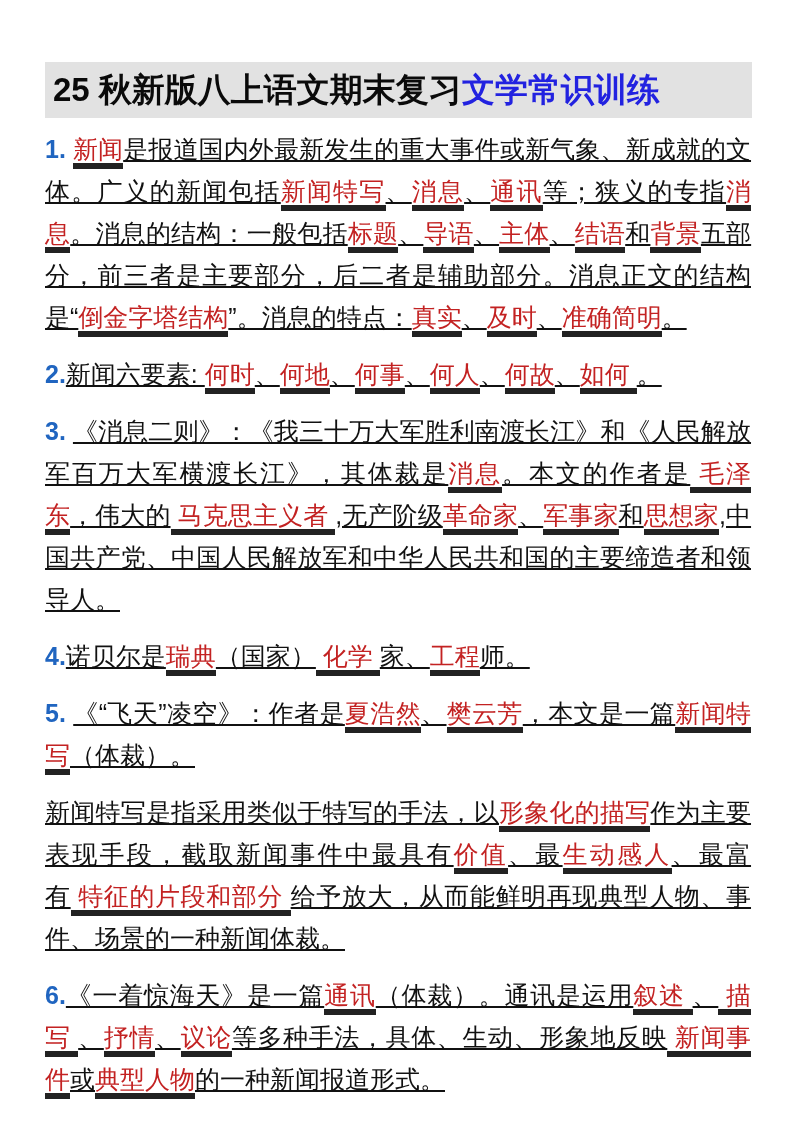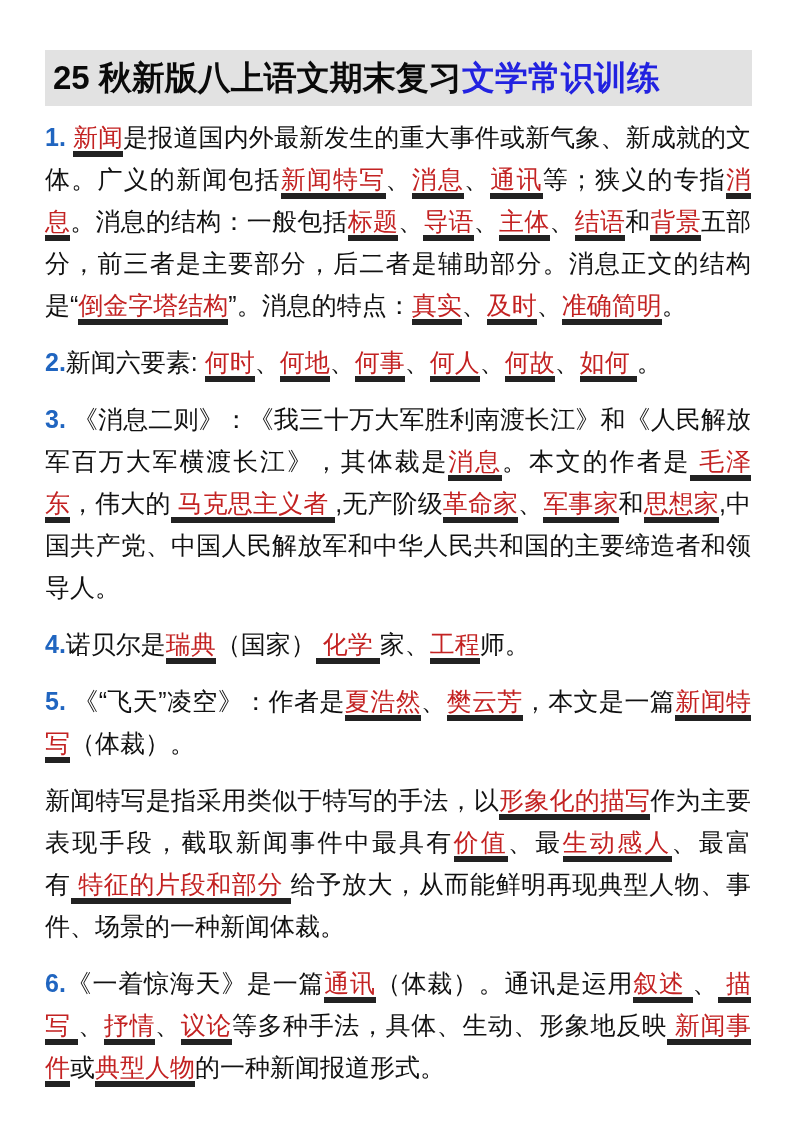--- a/index.html
+++ b/index.html
@@ -42,27 +42,27 @@
     margin: 0 0 15px 0;
   }
   .para:last-child { margin-bottom: 6px; }
   .num {
     font-weight: bold;
   }
   .r {
     border-bottom: 6px solid #701a75;
     padding-bottom: 0px;
   }
-  .b { color: #111111; }
+  .b { color: #111111; text-decoration: underline; }
 </style>
 </head>
 <body>
 
 <div class="page">
-  <div class="doc-title" style="background: rgb(226, 226, 226);">
+  <div class="doc-title" style="background: rgb(226, 226, 226); margin-top: 12px;">
     <span class="t-black">25 秋新版八上语文期末复习</span><span class="t-blue" style="color: rgb(34, 34, 224);">文学常识训练</span>
   </div>
   <div class="content">
       <div class="para"><span class="num" style="color: rgb(32, 101, 192);">1. </span><span class="r" style="color: rgb(195, 34, 34); border-bottom-color: rgb(34, 34, 34);">新闻</span><span class="b">是报道国内外最新发生的重大事件或新气象、新成就的文体。广义的新闻包括</span><span class="r" style="color: rgb(195, 34, 34); border-bottom-color: rgb(34, 34, 34);">新闻特写</span><span class="b">、</span><span class="r" style="color: rgb(195, 34, 34); border-bottom-color: rgb(34, 34, 34);">消息</span><span class="b">、</span><span class="r" style="color: rgb(195, 34, 34); border-bottom-color: rgb(34, 34, 34);">通讯</span><span class="b">等；狭义的专指</span><span class="r" style="color: rgb(195, 34, 34); border-bottom-color: rgb(34, 34, 34);">消息</span><span class="b">。消息的结构：一般包括</span><span class="r" style="color: rgb(195, 34, 34); border-bottom-color: rgb(34, 34, 34);">标题</span><span class="b">、</span><span class="r" style="color: rgb(195, 34, 34); border-bottom-color: rgb(34, 34, 34);">导语</span><span class="b">、</span><span class="r" style="color: rgb(195, 34, 34); border-bottom-color: rgb(34, 34, 34);">主体</span><span class="b">、</span><span class="r" style="color: rgb(195, 34, 34); border-bottom-color: rgb(34, 34, 34);">结语</span><span class="b">和</span><span class="r" style="color: rgb(195, 34, 34); border-bottom-color: rgb(34, 34, 34);">背景</span><span class="b">五部分，前三者是主要部分，后二者是辅助部分。消息正文的结构是“</span><span class="r" style="color: rgb(195, 34, 34); border-bottom-color: rgb(34, 34, 34);">倒金字塔结构</span><span class="b">”。消息的特点：</span><span class="r" style="color: rgb(195, 34, 34); border-bottom-color: rgb(34, 34, 34);">真实</span><span class="b">、</span><span class="r" style="color: rgb(195, 34, 34); border-bottom-color: rgb(34, 34, 34);">及时</span><span class="b">、</span><span class="r" style="color: rgb(195, 34, 34); border-bottom-color: rgb(34, 34, 34);">准确简明</span><span class="b">。</span></div>
       <div class="para"><span class="num" style="color: rgb(32, 101, 192);">2.</span><span class="b">新闻六要素: </span><span class="r" style="color: rgb(195, 34, 34); border-bottom-color: rgb(34, 34, 34);">何时</span><span class="b">、</span><span class="r" style="color: rgb(195, 34, 34); border-bottom-color: rgb(34, 34, 34);">何地</span><span class="b">、</span><span class="r" style="color: rgb(195, 34, 34); border-bottom-color: rgb(34, 34, 34);">何事</span><span class="b">、</span><span class="r" style="color: rgb(195, 34, 34); border-bottom-color: rgb(34, 34, 34);">何人</span><span class="b">、</span><span class="r" style="color: rgb(195, 34, 34); border-bottom-color: rgb(34, 34, 34);">何故</span><span class="b">、</span><span class="r" style="color: rgb(195, 34, 34); border-bottom-color: rgb(34, 34, 34);">如何&nbsp;</span><span class="b">。</span></div>
       <div class="para"><span class="num" style="color: rgb(32, 101, 192);">3. </span><span class="b">《消息二则》：《我三十万大军胜利南渡长江》和《人民解放军百万大军横渡长江》，其体裁是</span><span class="r" style="color: rgb(195, 34, 34); border-bottom-color: rgb(34, 34, 34);">消息</span><span class="b">。本文的作者是</span><span class="r" style="color: rgb(195, 34, 34); border-bottom-color: rgb(34, 34, 34);">&nbsp;毛泽东</span><span class="b">，伟大的</span><span class="r" style="color: rgb(195, 34, 34); border-bottom-color: rgb(34, 34, 34);">&nbsp;马克思主义者&nbsp;</span><span class="b">,无产阶级</span><span class="r" style="color: rgb(195, 34, 34); border-bottom-color: rgb(34, 34, 34);">革命家</span><span class="b">、</span><span class="r" style="color: rgb(195, 34, 34); border-bottom-color: rgb(34, 34, 34);">军事家</span><span class="b">和</span><span class="r" style="color: rgb(195, 34, 34); border-bottom-color: rgb(34, 34, 34);">思想家</span><span class="b">,中国共产党、中国人民解放军和中华人民共和国的主要缔造者和领导人。</span></div>
       <div class="para"><span class="num" style="color: rgb(32, 101, 192);">4.</span><span class="b">诺贝尔是</span><span class="r" style="color: rgb(195, 34, 34); border-bottom-color: rgb(34, 34, 34);">瑞典</span><span class="b">（国家）</span><span class="r" style="color: rgb(195, 34, 34); border-bottom-color: rgb(34, 34, 34);">&nbsp;化学&nbsp;</span><span class="b">家、</span><span class="r" style="color: rgb(195, 34, 34); border-bottom-color: rgb(34, 34, 34);">工程</span><span class="b">师。</span></div>
       <div class="para"><span class="num" style="color: rgb(32, 101, 192);">5. </span><span class="b">《“飞天”凌空》：作者是</span><span class="r" style="color: rgb(195, 34, 34); border-bottom-color: rgb(34, 34, 34);">夏浩然</span><span class="b">、</span><span class="r" style="color: rgb(195, 34, 34); border-bottom-color: rgb(34, 34, 34);">樊云芳</span><span class="b">，本文是一篇</span><span class="r" style="color: rgb(195, 34, 34); border-bottom-color: rgb(34, 34, 34);">新闻特写</span><span class="b">（体裁）。</span></div>
       <div class="para"><span class="b">新闻特写是指采用类似于特写的手法，以</span><span class="r" style="color: rgb(195, 34, 34); border-bottom-color: rgb(34, 34, 34);">形象化的描写</span><span class="b">作为主要表现手段，截取新闻事件中最具有</span><span class="r" style="color: rgb(195, 34, 34); border-bottom-color: rgb(34, 34, 34);">价值</span><span class="b">、最</span><span class="r" style="color: rgb(195, 34, 34); border-bottom-color: rgb(34, 34, 34);">生动感人</span><span class="b">、最富有</span><span class="r" style="color: rgb(195, 34, 34); border-bottom-color: rgb(34, 34, 34);">&nbsp;特征的片段和部分&nbsp;</span><span class="b">给予放大，从而能鲜明再现典型人物、事件、场景的一种新闻体裁。</span></div>
       <div class="para"><span class="num" style="color: rgb(32, 101, 192);">6.</span><span class="b">《一着惊海天》是一篇</span><span class="r" style="color: rgb(195, 34, 34); border-bottom-color: rgb(34, 34, 34);">通讯</span><span class="b">（体裁）。通讯是运用</span><span class="r" style="color: rgb(195, 34, 34); border-bottom-color: rgb(34, 34, 34);">叙述&nbsp;</span><span class="b">、</span><span class="r" style="color: rgb(195, 34, 34); border-bottom-color: rgb(34, 34, 34);">&nbsp;描写&nbsp;</span><span class="b">、</span><span class="r" style="color: rgb(195, 34, 34); border-bottom-color: rgb(34, 34, 34);">抒情</span><span class="b">、</span><span class="r" style="color: rgb(195, 34, 34); border-bottom-color: rgb(34, 34, 34);">议论</span><span class="b">等多种手法，具体、生动、形象地反映</span><span class="r" style="color: rgb(195, 34, 34); border-bottom-color: rgb(34, 34, 34);">&nbsp;新闻事件</span><span class="b">或</span><span class="r" style="color: rgb(195, 34, 34); border-bottom-color: rgb(34, 34, 34);">典型人物</span><span class="b">的一种新闻报道形式。</span></div>

